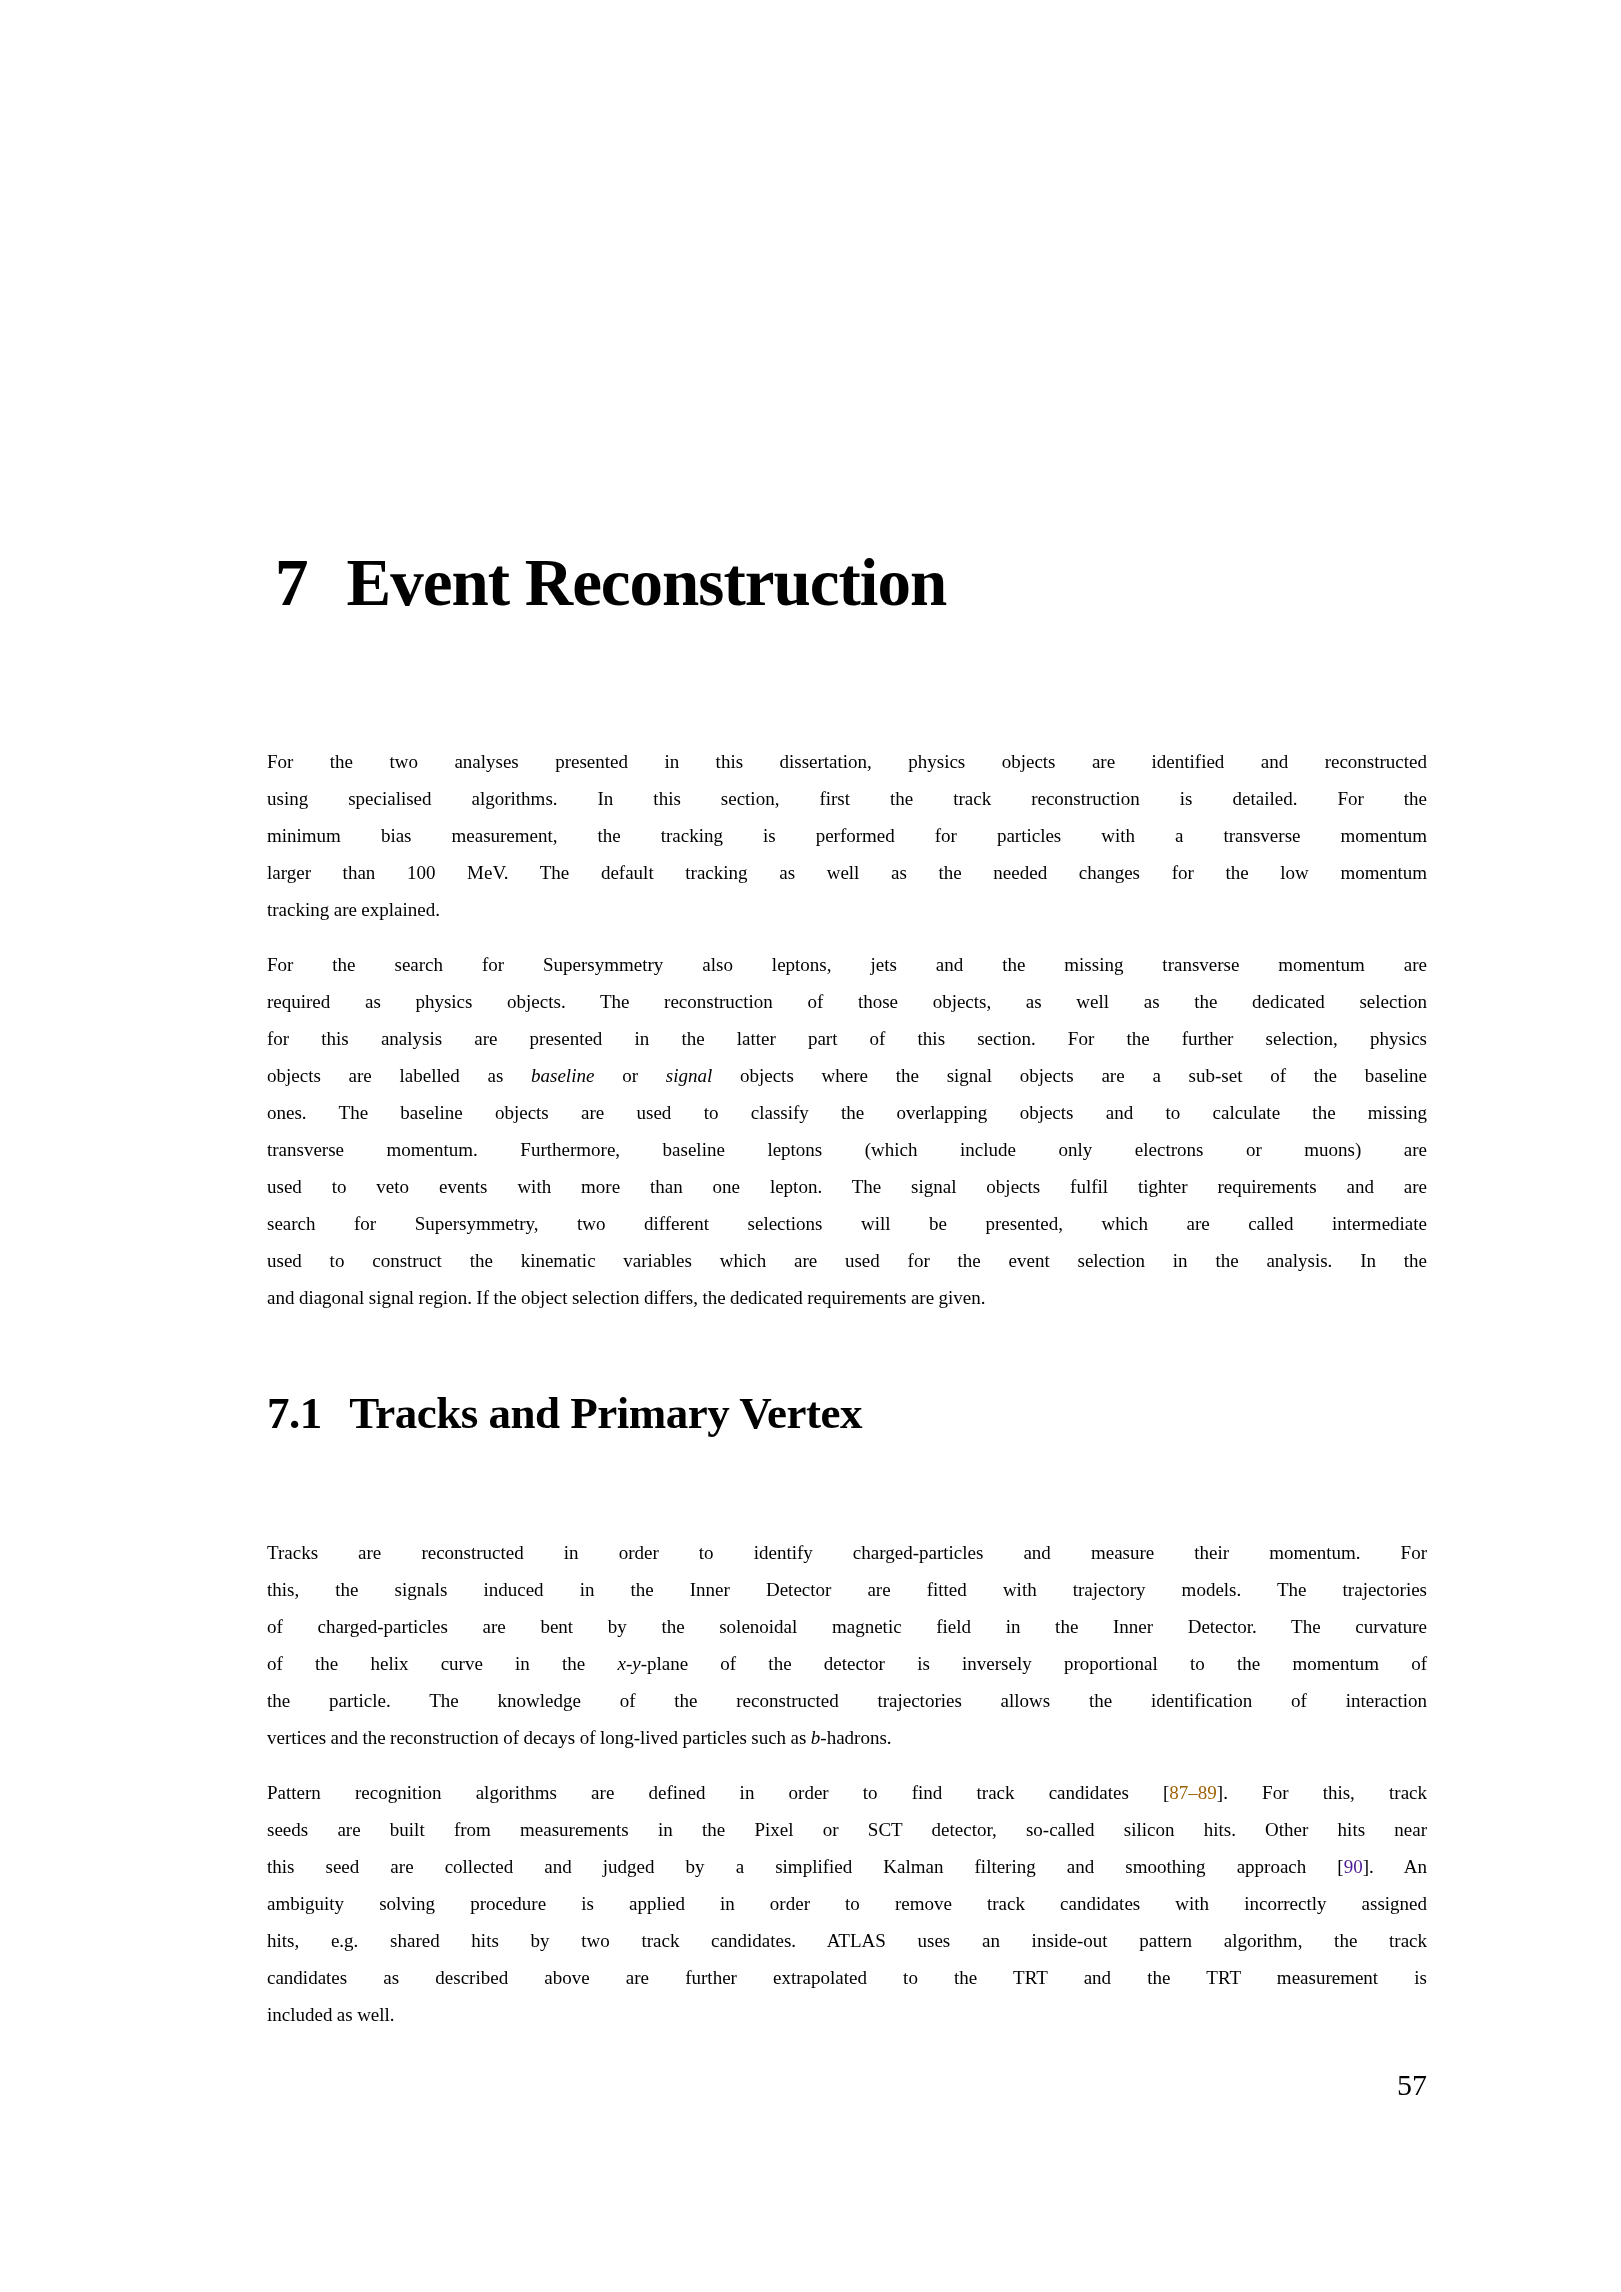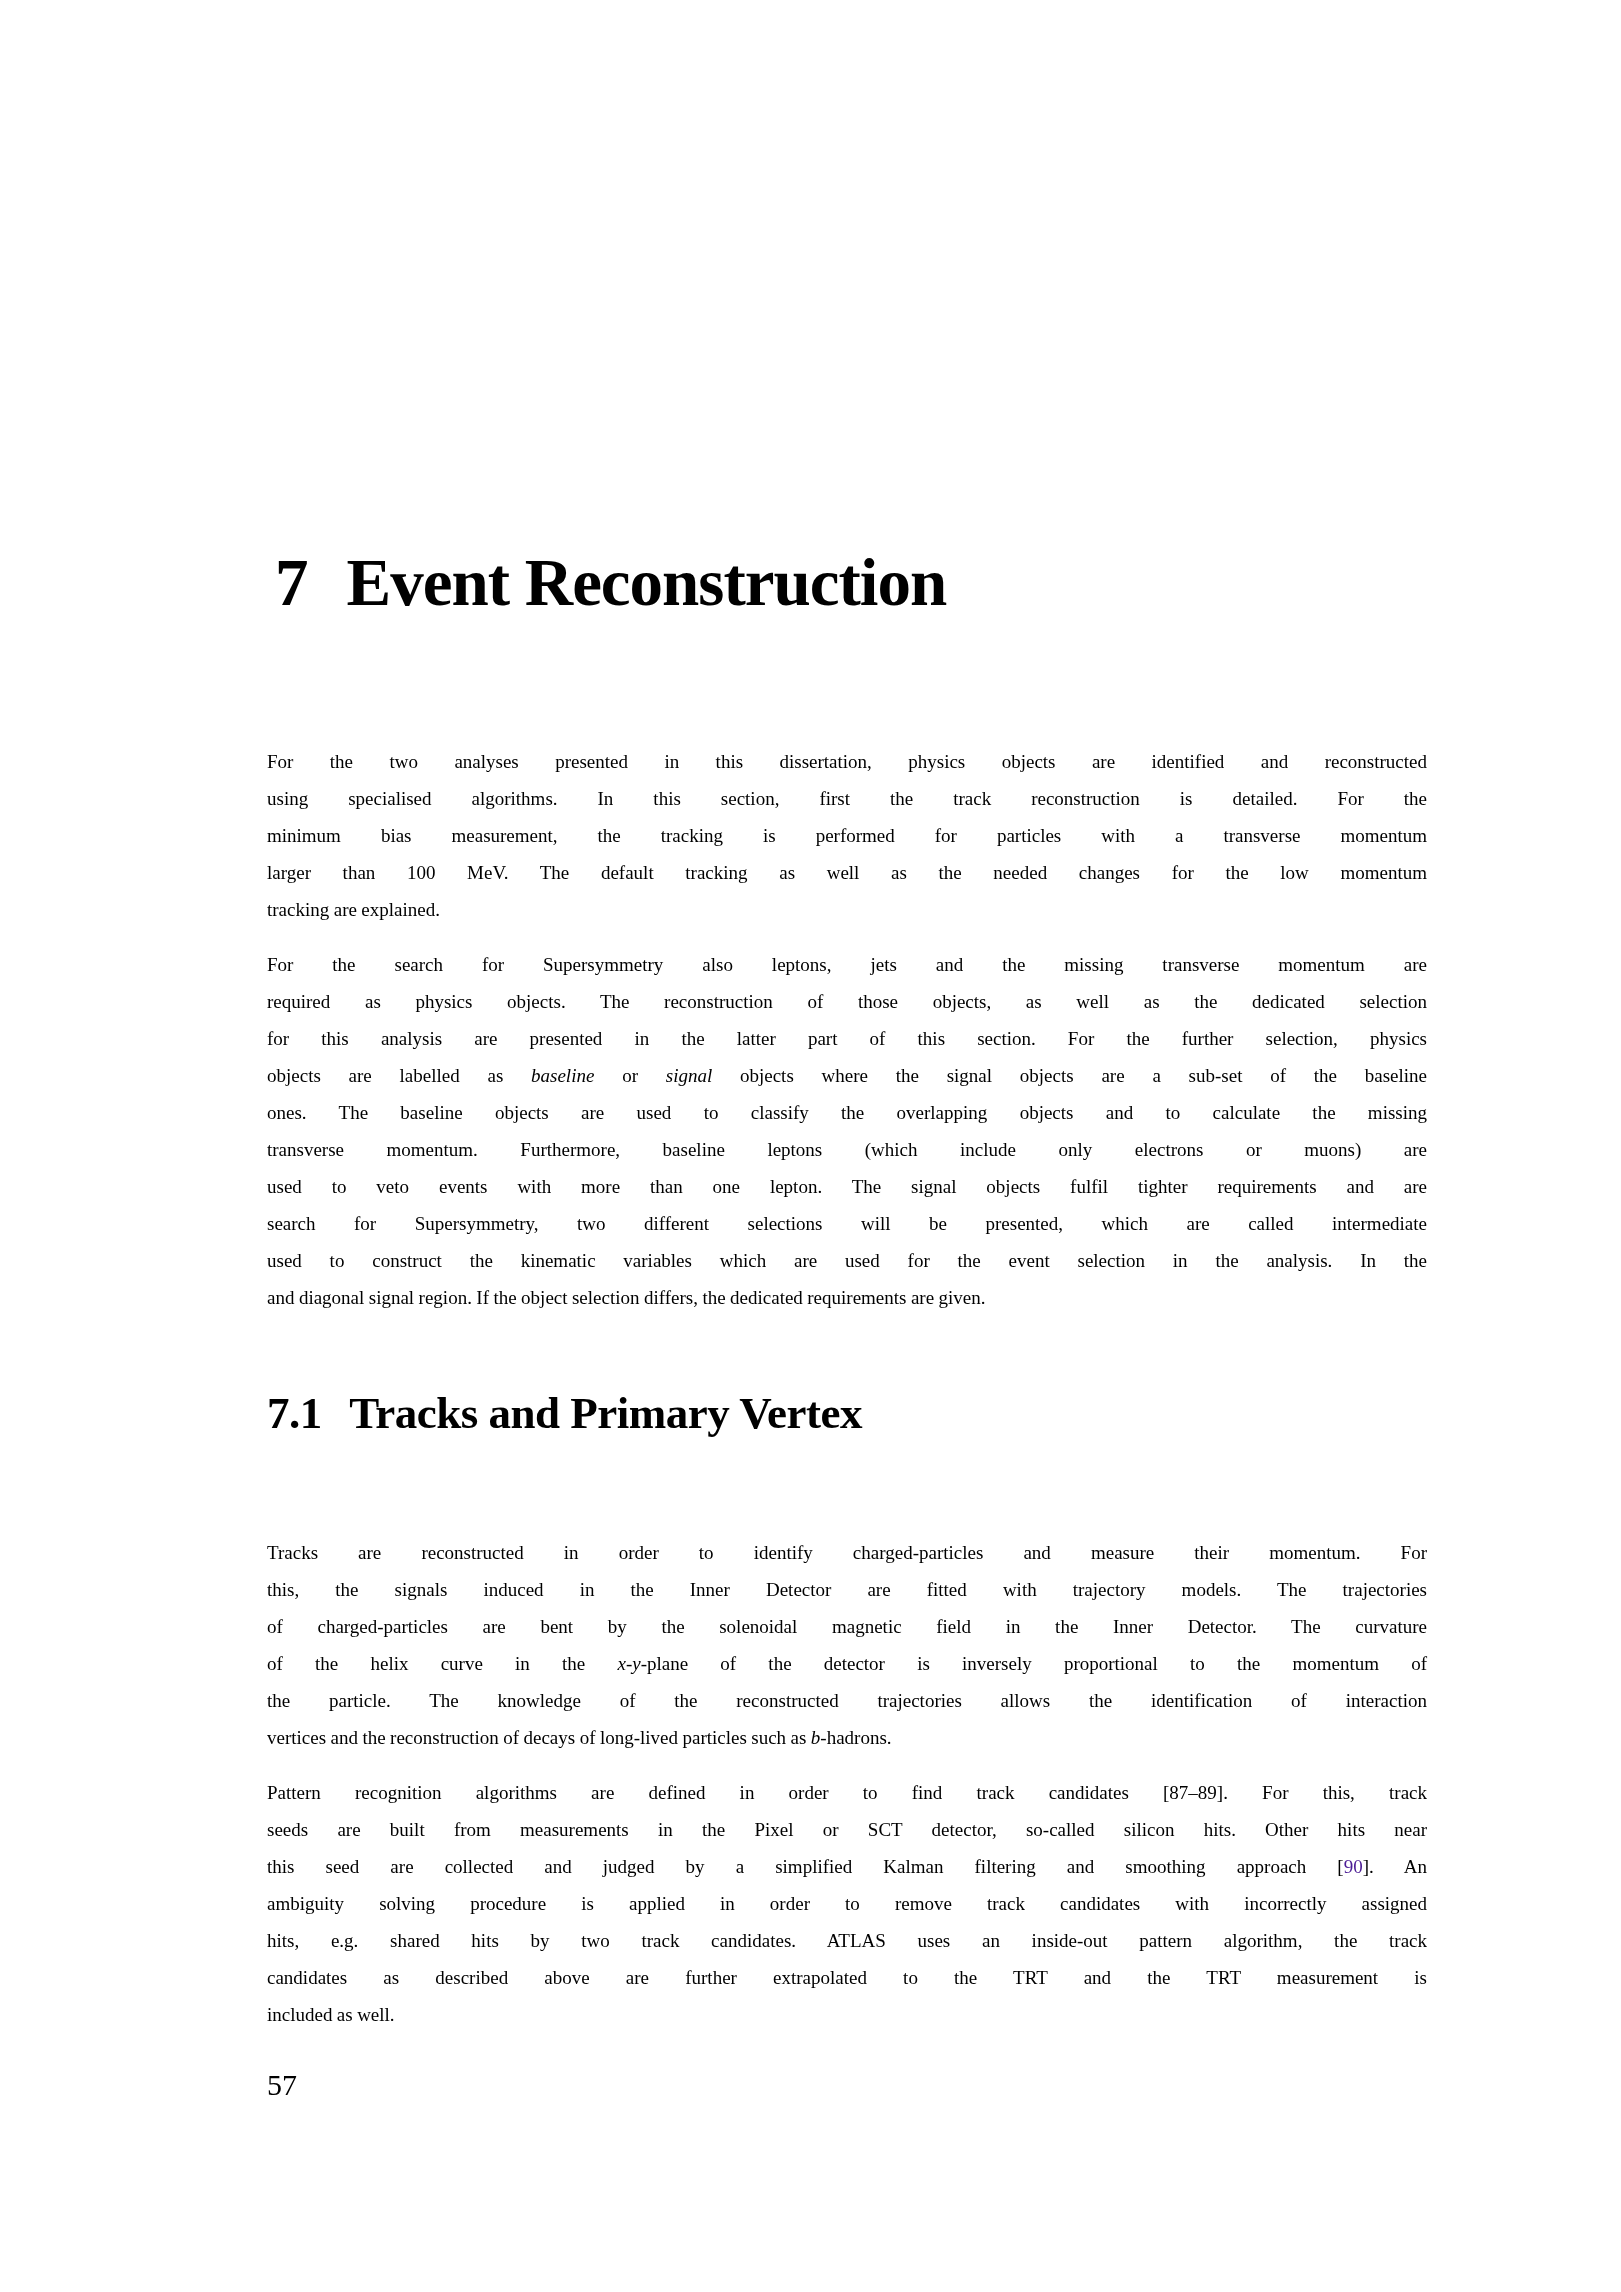--- a/index.html
+++ b/index.html
@@ -67,21 +67,21 @@
   .line.last {
     text-align-last: left;
   }
   .it { font-style: italic; }
   .cite { text-decoration: none; cursor: pointer; }
   .footer {
     position: absolute;
     top: 2066px;
     left: 267px;
     width: 1160px;
-    text-align: left;
+    text-align: right;
     font-size: 30px;
     line-height: 37px;
   }
 </style>
 </head>
 <body>
 
 <div class="page">
   <div class="content">
 
@@ -118,21 +118,21 @@
     <div class="paras" id="section-paras">
         <div class="para">
           <div class="line"><span>Tracks are reconstructed in order to identify charged-particles and measure their momentum. For</span></div>
           <div class="line"><span>this, the signals induced in the Inner Detector are fitted with trajectory models. The trajectories</span></div>
           <div class="line"><span>of charged-particles are bent by the solenoidal magnetic field in the Inner Detector. The curvature</span></div>
           <div class="line"><span>of the helix curve in the </span><span class="it">x</span><span>-</span><span class="it">y</span><span>-plane of the detector is inversely proportional to the momentum of</span></div>
           <div class="line"><span>the particle. The knowledge of the reconstructed trajectories allows the identification of interaction</span></div>
           <div class="line last"><span>vertices and the reconstruction of decays of long-lived particles such as </span><span class="it">b</span><span>-hadrons.</span></div>
         </div>
         <div class="para">
-          <div class="line"><span>Pattern recognition algorithms are defined in order to find track candidates [</span><span class="cite" style="color: #000000;">87–89</span><span>]. For this, track</span></div>
+          <div class="line"><span>Pattern recognition algorithms are defined in order to find track candidates [</span><span class="cite" style="color: #a16207;">87–89</span><span>]. For this, track</span></div>
           <div class="line"><span>seeds are built from measurements in the Pixel or SCT detector, so-called silicon hits. Other hits near</span></div>
           <div class="line"><span>this seed are collected and judged by a simplified Kalman filtering and smoothing approach [</span><span class="cite" style="color: #4c1d95;">90</span><span>]. An</span></div>
           <div class="line"><span>ambiguity solving procedure is applied in order to remove track candidates with incorrectly assigned</span></div>
           <div class="line"><span>hits, e.g. shared hits by two track candidates. ATLAS uses an inside-out pattern algorithm, the track</span></div>
           <div class="line"><span>candidates as described above are further extrapolated to the TRT and the TRT measurement is</span></div>
           <div class="line last"><span>included as well.</span></div>
         </div>
       </div>
 
   </div>

